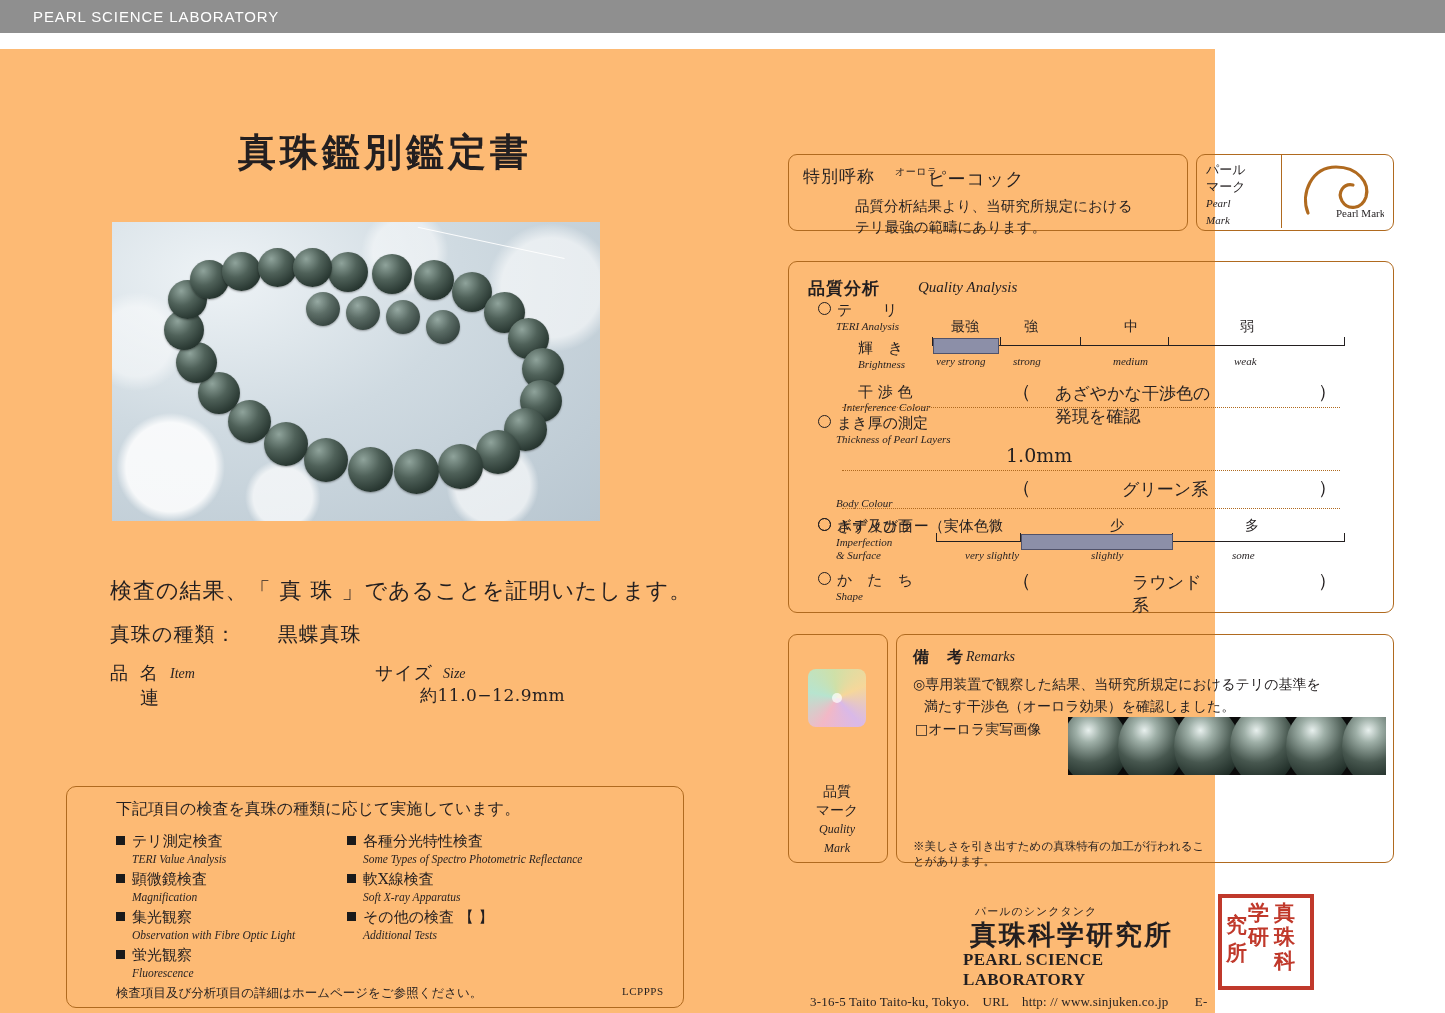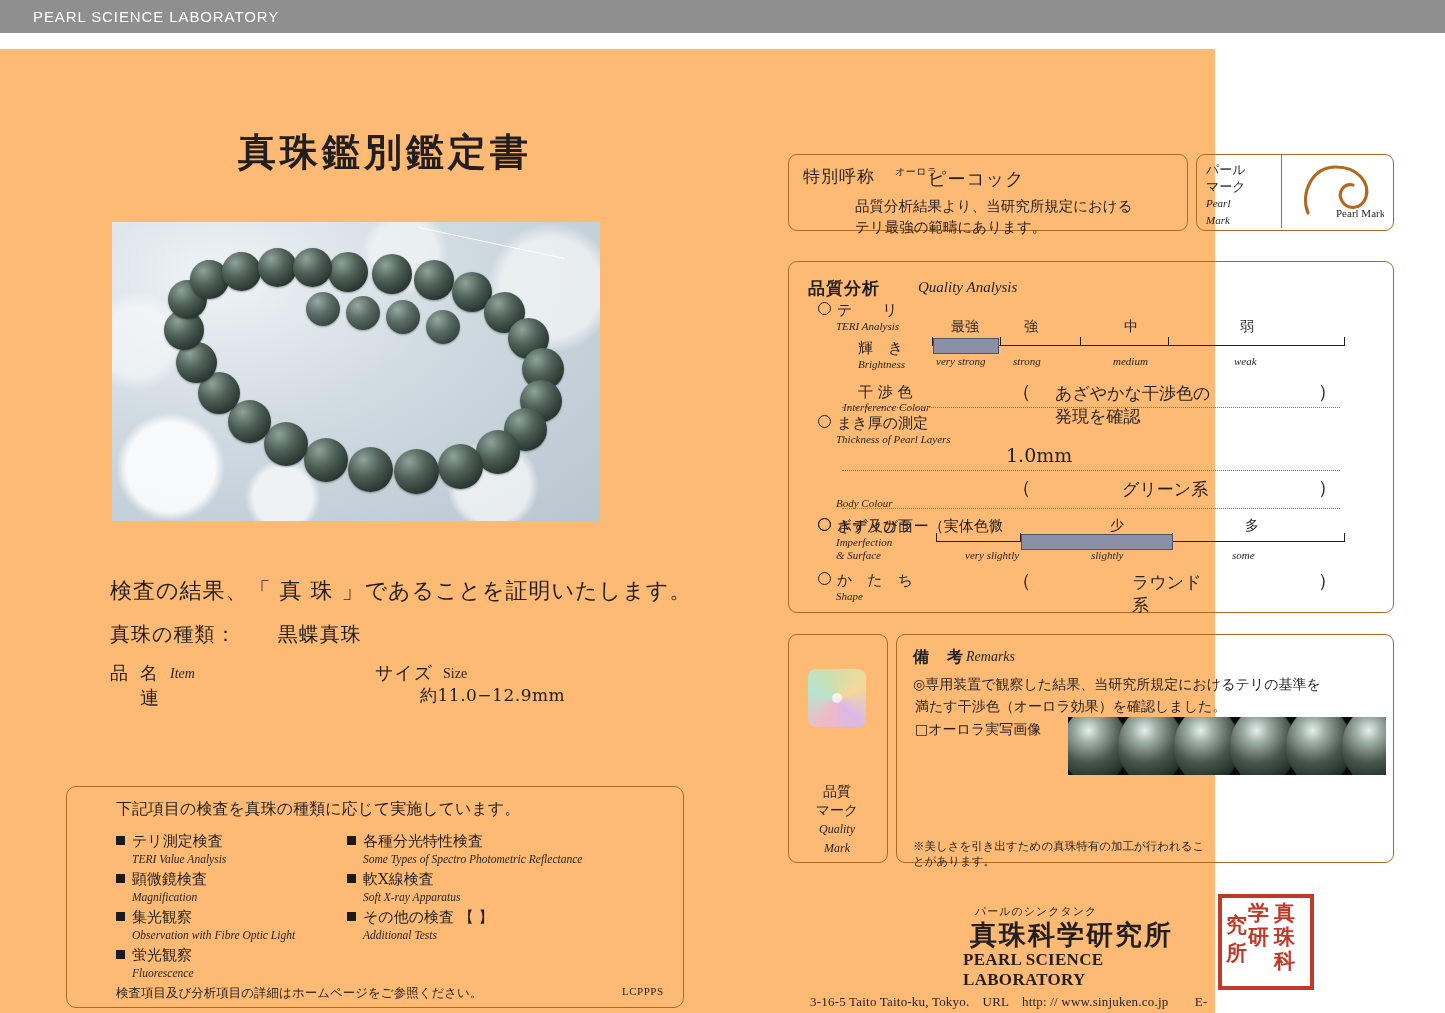--- a/index.html
+++ b/index.html
@@ -93,21 +93,21 @@
   }
   .field-item-val{
     position:absolute;left:140px;top:636px;font-size:19px;
     font-family:"DejaVu Serif", serif;
   }
   .field-size-lbl{
     position:absolute;left:375px;top:612px;font-size:18px;
     font-family:"DejaVu Serif", serif;letter-spacing:1px;
   }
   .field-size-en{
-    position:absolute;left:443px;top:617px;font-size:14px;
+    position:absolute;left:443px;top:617px;font-size:14px;font-style:italic;
   }
   .field-size-val{
     position:absolute;left:420px;top:635px;font-size:17px;letter-spacing:.5px;
     font-family:"DejaVu Serif", serif;
   }
   
   .tests-box{
     position:absolute;left:66px;top:737px;width:616px;height:220px;
     border:1px solid #b06a1f;border-radius:10px;
   }
@@ -402,21 +402,21 @@
     <span>マーク</span>
     <span class="en">Quality</span>
     <span class="en">Mark</span>
   </div>
 
   <div class="box rm-box"></div>
   <div class="rm-jp">備　考</div>
   <div class="rm-en">Remarks</div>
   <div class="rm-txt">
     <span>◎専用装置で観察した結果、当研究所規定におけるテリの基準を</span><br>
-    <span style="margin-left:2px;display:inline-block;text-align:center;">満たす干渉色（オーロラ効果）を確認しました。</span>
+    <span style="margin-left:11px;display:inline-block;text-align:center;">満たす干渉色（オーロラ効果）を確認しました。</span>
   </div>
   <div class="rm-sub">□オーロラ実写画像</div>
   <div class="aurora">
     <div class="ap" style="left:-6px;"></div>
     <div class="ap" style="left:50px;"></div>
     <div class="ap" style="left:106px;"></div>
     <div class="ap" style="left:162px;"></div>
     <div class="ap" style="left:218px;"></div>
     <div class="ap" style="left:274px;"></div>
   </div>

